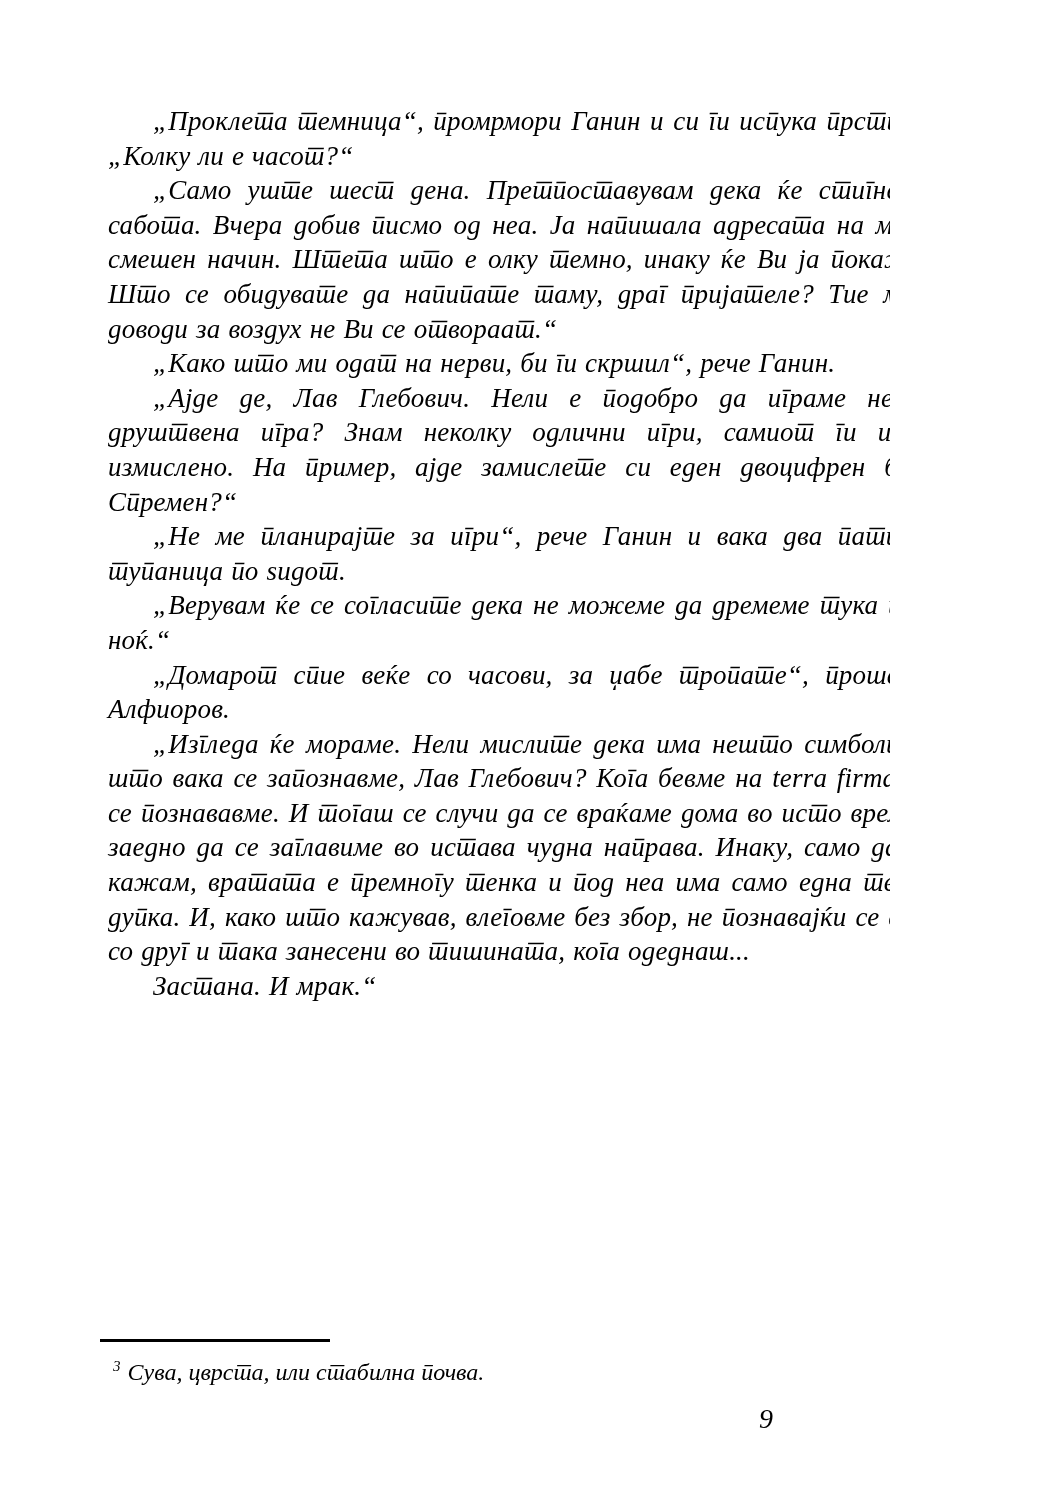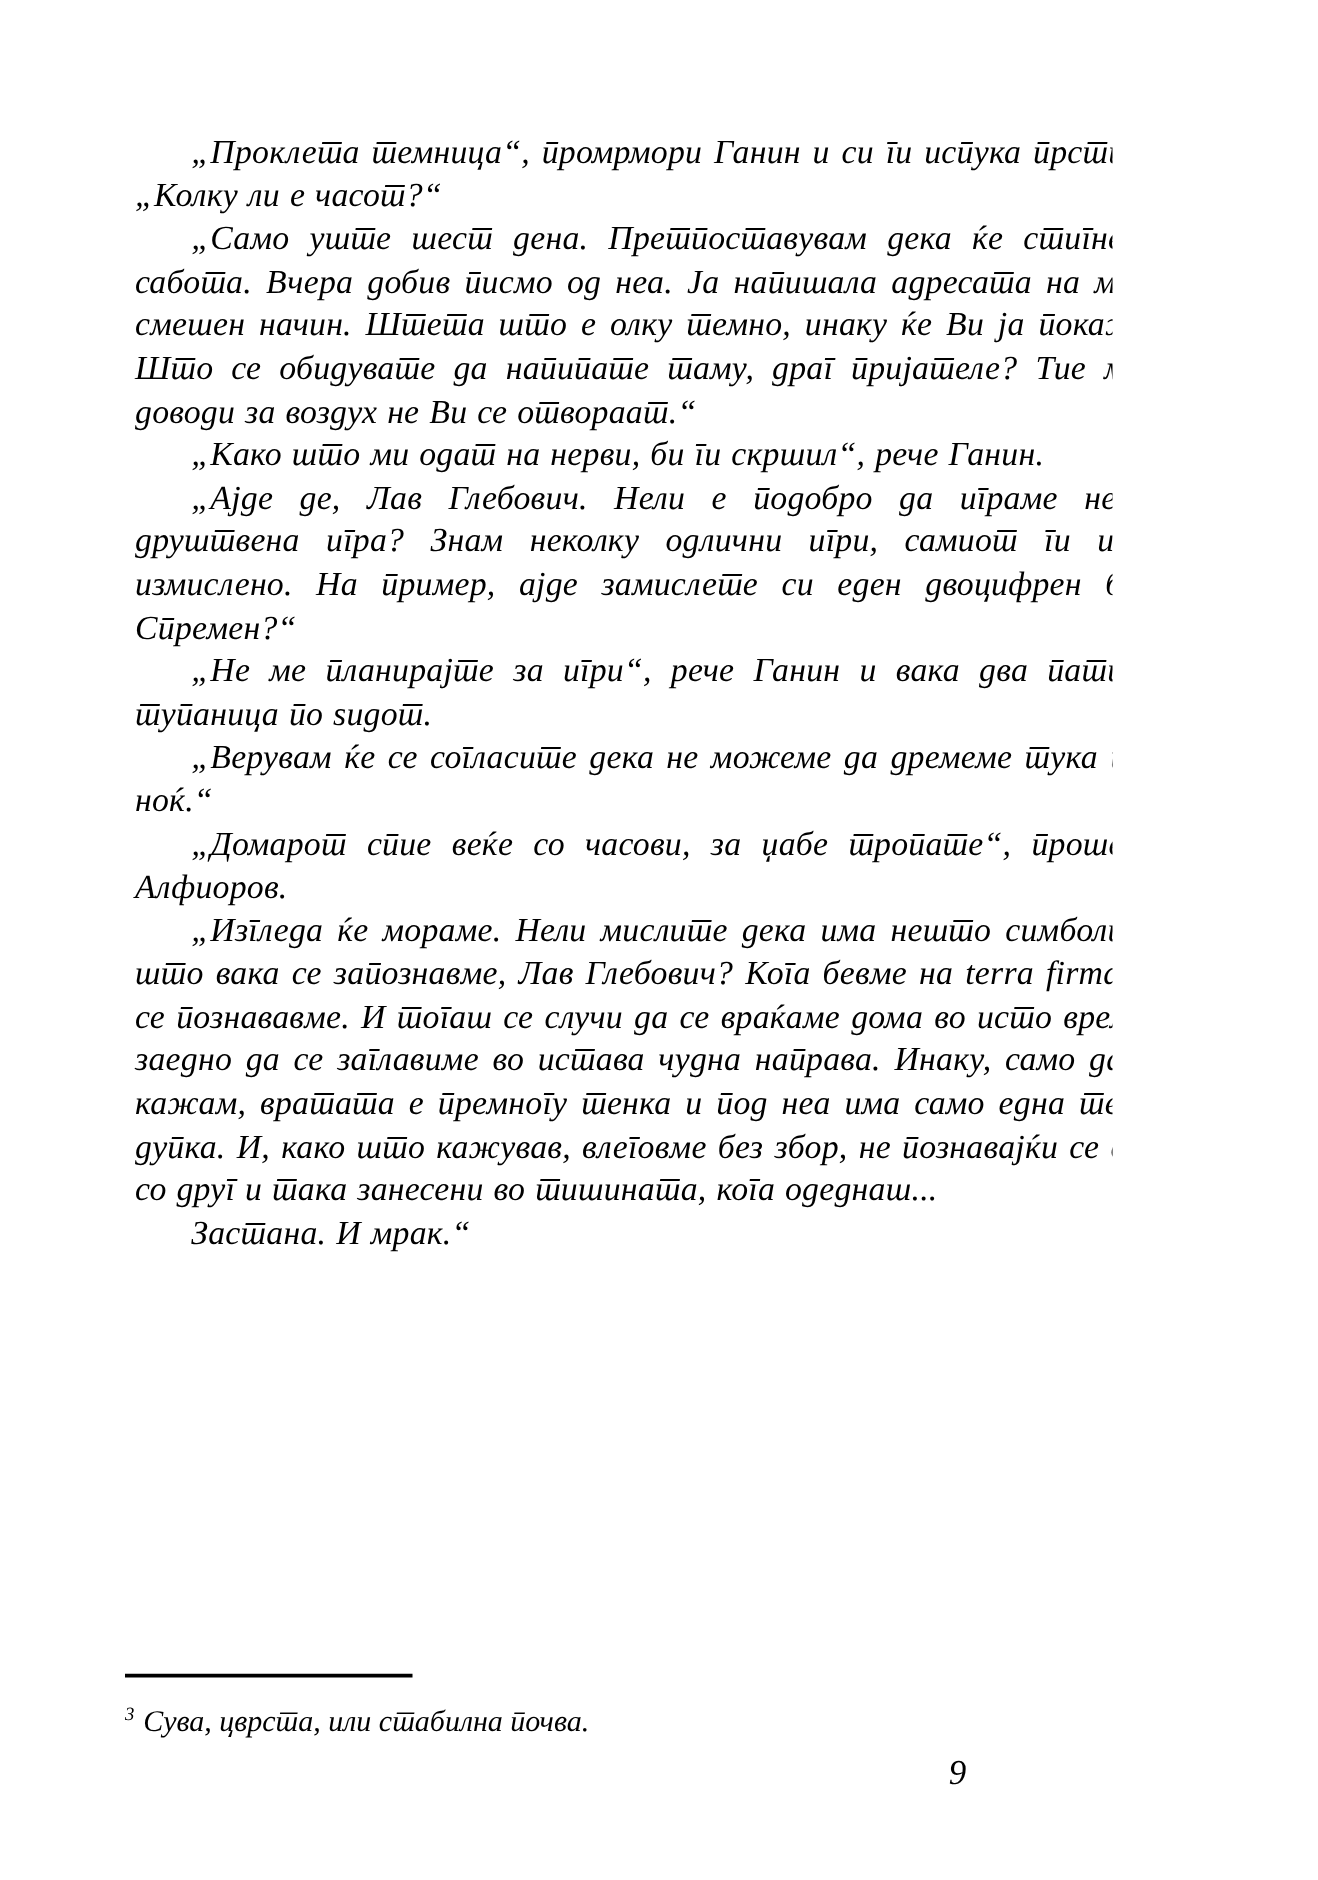--- a/index.html
+++ b/index.html
@@ -36,26 +36,26 @@
   .footnote-rule {
     position: absolute;
     left: 100px;
     top: 1339px;
     width: 230px;
     height: 3px;
     background: #000000;
   }
   .footnote {
     position: absolute;
-    left: 100px;
+    left: 113px;
     top: 1352px;
     width: 700px;
     margin: 0;
     font-size: 24px;
-    line-height: 40px;
+    line-height: 28px;
   }
   .footnote sup {
     font-size: 15px;
     margin-right: 7px;
   }
   .page-number {
     position: absolute;
     right: 117px;
     top: 1402px;
     font-size: 28px;

